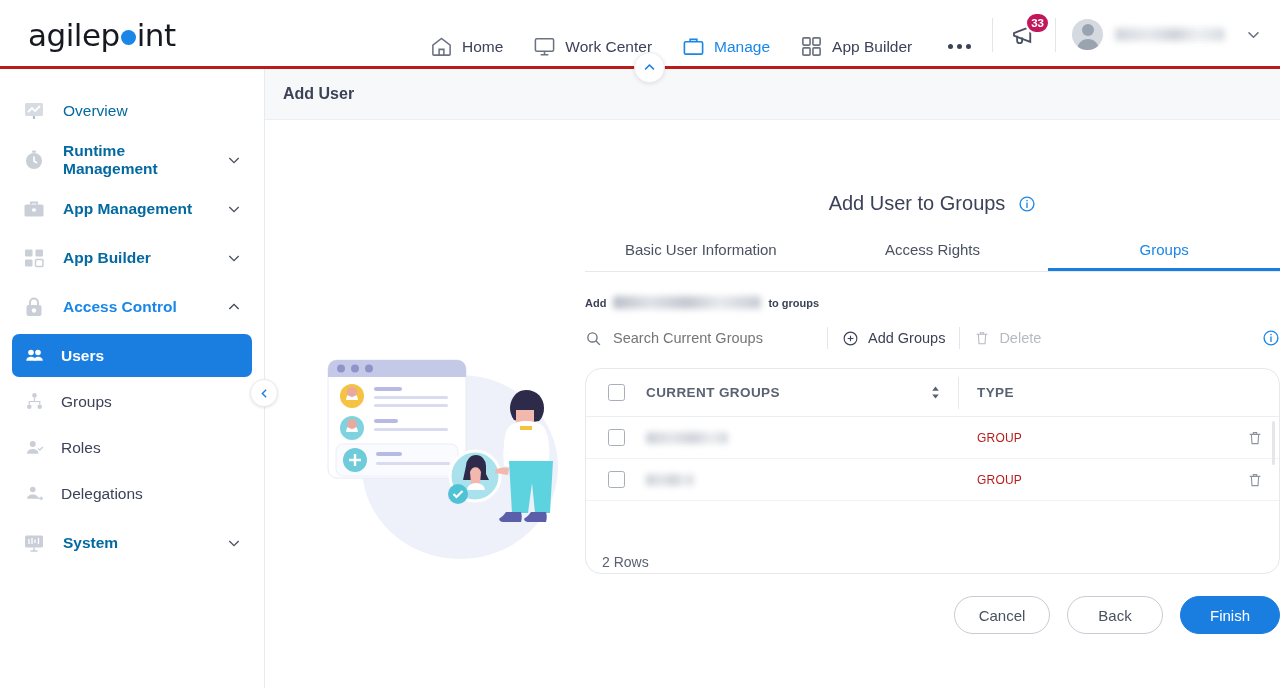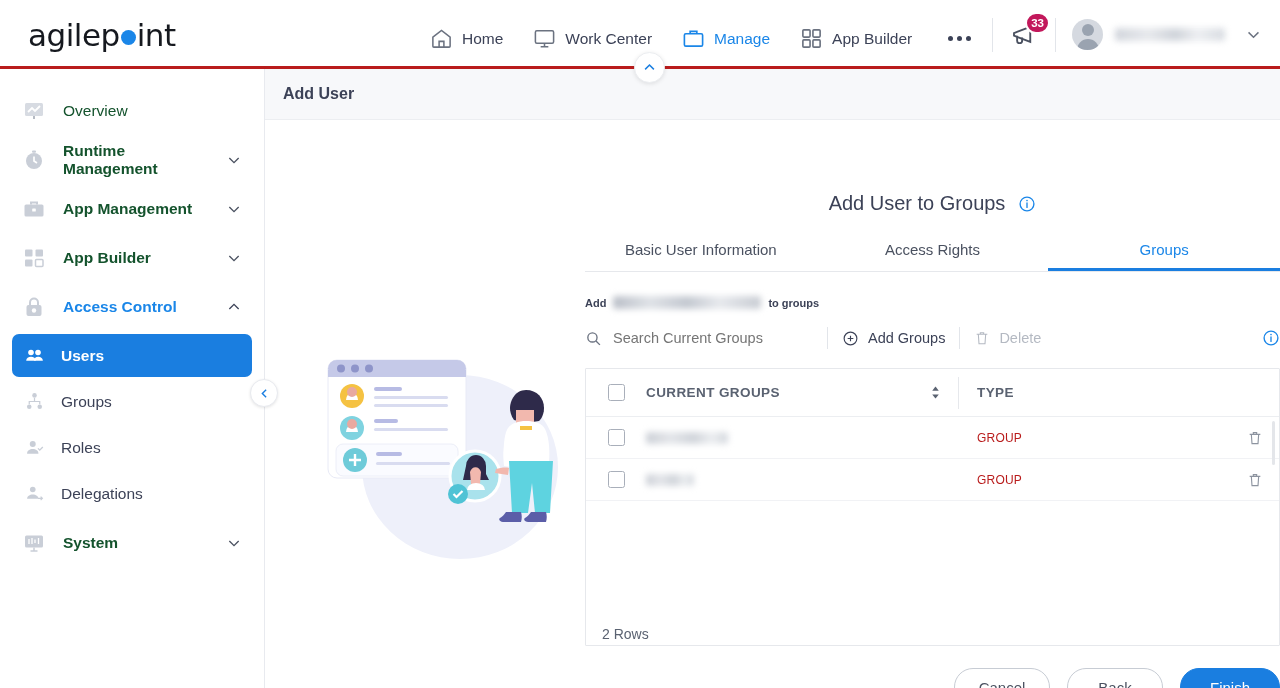--- a/index.html
+++ b/index.html
@@ -22,21 +22,21 @@
   .logo { position: absolute; left: 28px; top: 17px; display: flex; align-items: baseline; }
   .logo-text {
     font-size: 31px; letter-spacing: -0.5px; color: #16191f;
     font-family: "DejaVu Sans", sans-serif; font-weight: 400;
   }
   .logo-dot {
     display: inline-block; width: 15px; height: 15px; border-radius: 50%;
     background: #1a86e8; margin: 0 1px; position: relative; top: -1px;
   }
 
-  .topnav { position: absolute; left: 430px; top: 4px; height: 69px; display: flex; align-items: center; gap: 30px; }
+  .topnav { position: absolute; left: 430px; top: 12px; height: 69px; display: flex; align-items: center; gap: 30px; }
   .navitem { display: flex; align-items: center; gap: 9px; cursor: pointer; height: 69px; }
   .navitem .label { font-size: 15.5px; color: #3c4257; }
   .navitem.active .label { color: #1a86e8; }
   .navicon { width: 23px; height: 23px; display: block; }
   .dots { display: flex; gap: 4px; align-items: center; padding: 0 6px; cursor: pointer; }
   .dots i { width: 5px; height: 5px; border-radius: 50%; background: #3c4257; display: block; }
 
   .topright { position: absolute; right: 18px; top: 0; height: 69px; display: flex; align-items: center; gap: 0; }
   .vdiv { width: 1px; height: 34px; background: #e2e5ea; margin: 0 16px; }
   .bell-wrap { position: relative; width: 30px; height: 30px; cursor: pointer; }
@@ -66,21 +66,21 @@
     height: 55px; display: flex; align-items: center; gap: 13px;
     padding: 0 22px; border-bottom: 1px solid #eceef1;
   }
   .search-input { border: 0; outline: 0; font-size: 15px; color: #8d94a0; background: transparent; width: 170px;
     font-family: "Liberation Sans", sans-serif; }
   .menu { padding-top: 17px; }
   .menu-item {
     height: 49px; display: flex; align-items: center; gap: 17px;
     padding: 0 22px 0 22px; cursor: pointer; position: relative;
   }
-  .menu-item .mlabel { font-size: 15.5px; color: #14532d; flex: 1; }
+  .menu-item .mlabel { font-size: 15.5px; color: #0369a1; flex: 1; }
   .menu-item.bold .mlabel { font-weight: bold; }
   .menu-item.accent .mlabel { color: #1a86e8; font-weight: bold; }
   .menu-icon { width: 24px; height: 24px; flex: none; display: block; }
   .sub-item {
     height: 43px; margin: 3px 12px; border-radius: 7px;
     display: flex; align-items: center; gap: 16px; padding-left: 12px; cursor: pointer;
   }
   .sub-item .mlabel { font-size: 15.5px; color: #3c4257; }
   .sub-item.selected { background: #1a7ee0; }
   .sub-item.selected .mlabel { color: #fff; font-weight: bold; }
@@ -124,21 +124,21 @@
   .toolbar { display: flex; align-items: center; margin-top: 14px; height: 30px; }
   .tb-search { display: flex; align-items: center; gap: 11px; width: 228px; }
   .tb-search input { border: 0; outline: 0; font-size: 14.5px; color: #8d94a0; background: transparent; width: 180px;
     font-family: "Liberation Sans", sans-serif; }
   .tb-div { width: 1px; height: 22px; background: #e2e5ea; margin: 0 14px; }
   .tb-btn { display: flex; align-items: center; gap: 9px; cursor: pointer; font-size: 14.5px; color: #3c4257; }
   .tb-btn.disabled { color: #b4b9c2; cursor: default; }
   .tb-info { margin-left: auto; cursor: pointer; }
 
   .table-card {
-    margin-top: 15px; border: 1px solid #e6e8ec; border-radius: 1px; height: 278px;
+    margin-top: 15px; border: 1px solid #e6e8ec; border-radius: 16px; height: 206px;
     position: relative; overflow: hidden; background: #fff;
   }
   .thead { display: flex; align-items: center; height: 48px; border-bottom: 1px solid #eceef1; position: relative; }
   .cell-check { width: 60px; display: flex; justify-content: center; align-items: center; }
   .cbox { width: 17px; height: 17px; border: 1.6px solid #a9afba; border-radius: 2.5px; background: #fff; cursor: pointer; }
   .col-name { flex: 1; display: flex; align-items: center; font-size: 13.5px; letter-spacing: .4px; color: #5a6271; font-weight: bold; }
   .sort-ico { margin-left: auto; margin-right: 16px; cursor: pointer; display: block; }
   .col-sep { width: 1px; height: 32px; background: #e6e8ec; }
   .col-type { width: 260px; padding-left: 18px; font-size: 13.5px; letter-spacing: .4px; color: #5a6271; font-weight: bold; }
   .col-act { width: 60px; }

